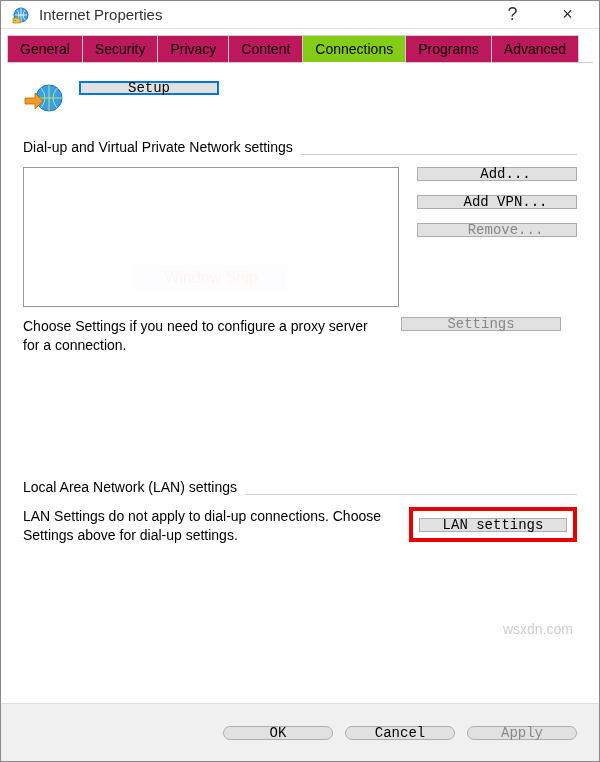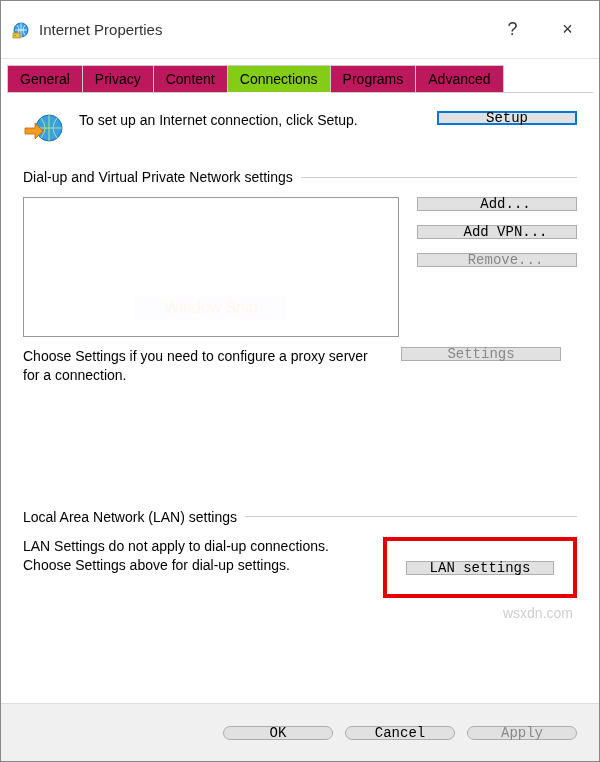--- a/index.html
+++ b/index.html
@@ -15,21 +15,21 @@
   }
   .window {
     width: 600px;
     height: 762px;
     border: 1px solid #888;
     display: flex;
     flex-direction: column;
     background: #fff;
   }
   .titlebar {
-    height: 58px;
+    height: 28px;
     background: #fff;
     display: flex;
     align-items: center;
     padding: 0 4px 0 10px;
     border-bottom: 1px solid #e5e5e5;
   }
   .titlebar .icon {
     width: 20px; height: 20px;
     margin-right: 8px;
     display: flex; align-items: center; justify-content: center;
@@ -115,21 +115,21 @@
   .btn.default {
     border: 2px solid #0078d7;
     background: #e1e1e1;
   }
   .btn.disabled {
     color: #888;
   }
   .group-label {
     font-size: 14px;
     display: flex;
-    align-items: center;
+    align-items: flex-end;
     gap: 8px;
     margin-bottom: 12px;
   }
   .group-label .rule {
     flex: 1;
     height: 1px;
     background: #ccc;
   }
   .dialup-area {
     display: flex;
@@ -180,39 +180,39 @@
     gap: 18px;
     align-items: flex-start;
   }
   .lan-text {
     flex: 1;
     font-size: 14px;
     line-height: 1.35;
   }
   .lan-highlight {
     border: 4px solid #e60000;
-    padding: 19px;
+    padding: 6px;
     display: inline-block;
   }
   .lan-highlight .btn { min-width: 148px; }
   .footer {
     height: 58px;
     background: #f0f0f0;
     border-top: 1px solid #ddd;
     display: flex;
     align-items: center;
     justify-content: flex-end;
     gap: 12px;
     padding: 0 22px;
   }
   .footer .btn { min-width: 110px; border-radius: 14px; }
   .watermark-site {
     position: absolute;
     right: 26px;
-    bottom: 82px;
+    bottom: 66px;
     font-size: 14px;
     color: #cfcfcf;
     pointer-events: none;
   }
 </style>
 </head>
 <body>
 
 <div class="window">
 
@@ -225,38 +225,38 @@
         <circle cx="3" cy="14.5" r="0.8" fill="#5a3"></circle>
       </svg>
     </span>
     <span class="title">Internet Properties</span>
     <div class="tbtn help">?</div>
     <div class="tbtn close">×</div>
   </div>
 
   <div class="tabstrip">
     <div class="tab">General</div>
+    <div class="tab">Security</div>
     <div class="tab">Privacy</div>
     <div class="tab">Content</div>
     <div class="tab active">Connections</div>
     <div class="tab">Programs</div>
     <div class="tab">Advanced</div>
   </div>
 
   <div class="content">
 
     <div class="setup-row">
       <span class="globe-icon">
         <svg width="42" height="36" viewBox="0 0 42 36">
           <circle cx="26" cy="17" r="13" fill="#3aa0e6" stroke="#1d6fb0"></circle>
           <path d="M13 17 h26 M26 4 v26 M18 7 q8 10 0 20 M34 7 q-8 10 0 20" stroke="#b7e07a" stroke-width="1" fill="none"></path>
           <path d="M2 17 l10 0 l0 -5 l8 8 l-8 8 l0 -5 l-10 0 z" fill="#f59a23" stroke="#b06a00" stroke-width="0.8"></path>
         </svg>
       </span>
-      <div class="setup-text">To set up an Internet connection, click Setup.</div>
       <button class="btn default">Setup</button>
     </div>
 
     <div class="group-label">
       <span>Dial-up and Virtual Private Network settings</span>
       <span class="rule"></span>
     </div>
 
     <div class="dialup-area">
       <div class="listbox">

